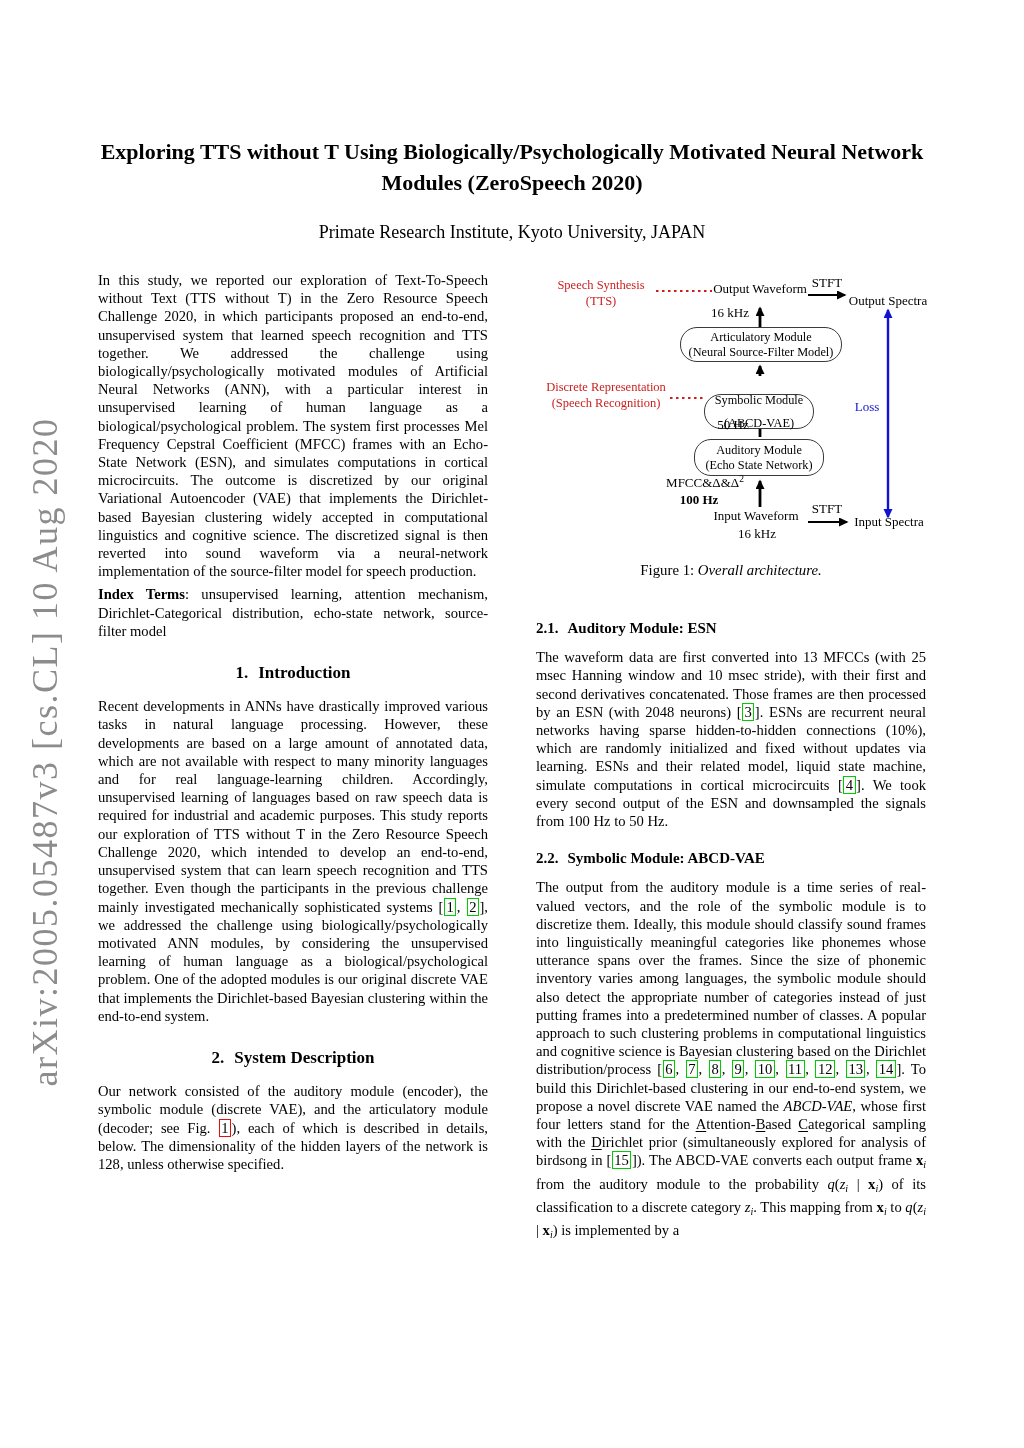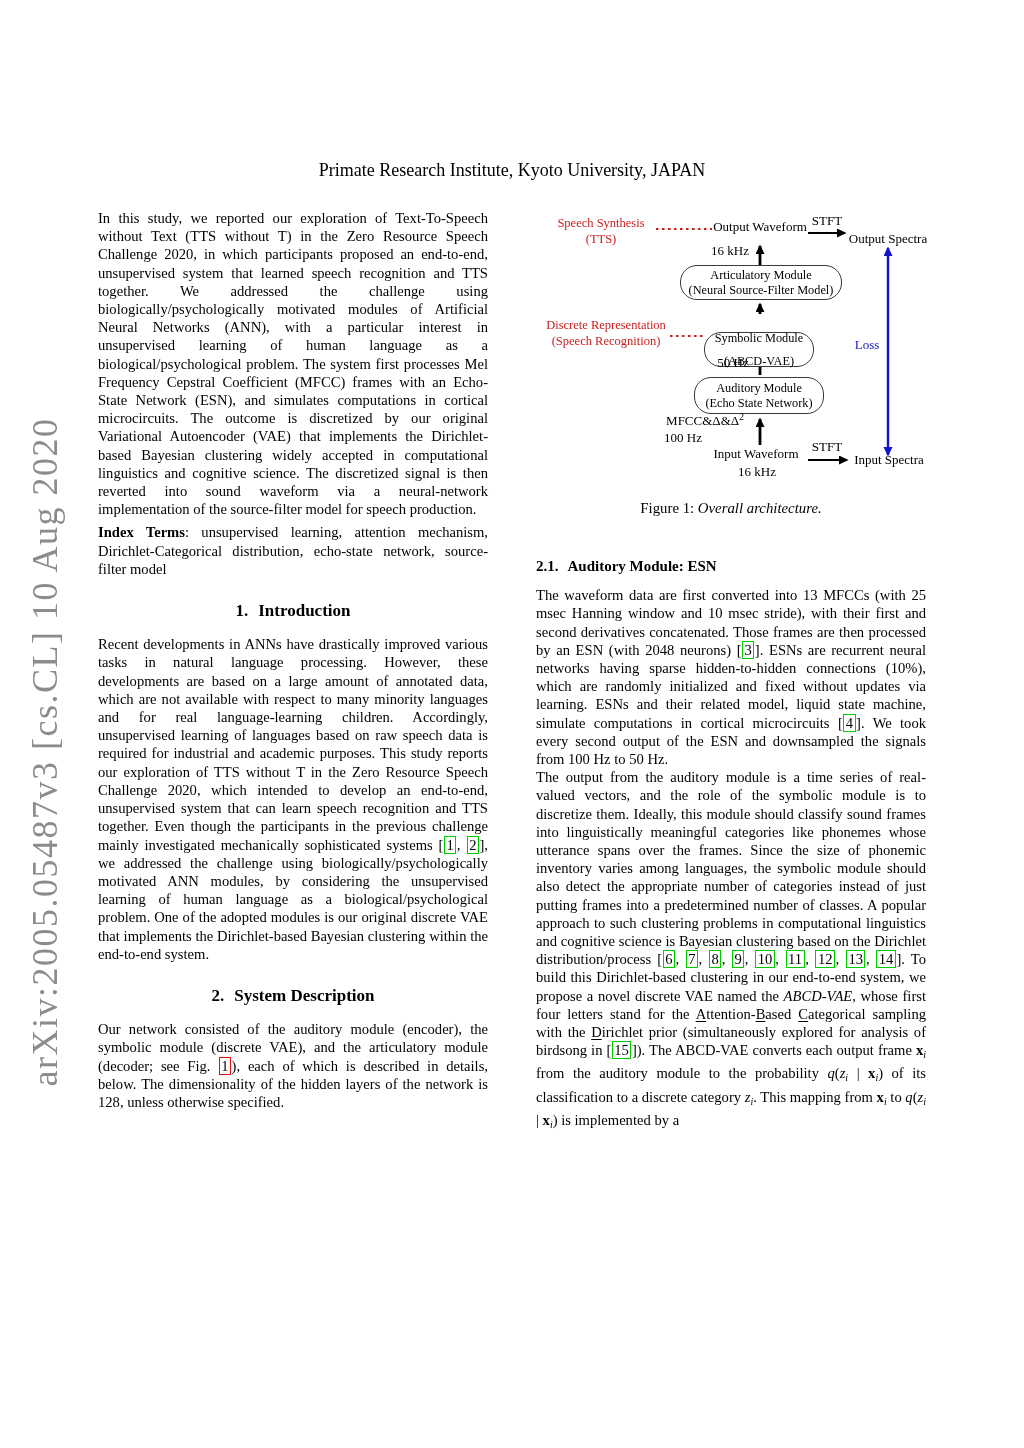--- a/index.html
+++ b/index.html
@@ -59,20 +59,21 @@
   .cap-italic{font-style:italic;}
 </style>
 </head>
 <body>
 
 <div class="page">
 
   <div class="watermark">arXiv:2005.05487v3 [cs.CL] 10 Aug 2020</div>
 
   <div class="header">
+    <div class="title">Exploring TTS without T Using Biologically/Psychologically Motivated Neural Network Modules (ZeroSpeech 2020)</div>
     <div class="affiliation">Primate Research Institute, Kyoto University, JAPAN</div>
   </div>
 
   <div class="columns">
 
     <div class="col">
       <p>In this study, we reported our exploration of Text-To-Speech without Text (TTS without T) in the Zero Resource Speech Challenge 2020, in which participants proposed an end-to-end, unsupervised system that learned speech recognition and TTS together. We addressed the challenge using biologically/psychologically motivated modules of Artificial Neural Networks (ANN), with a particular interest in unsupervised learning of human language as a biological/psychological problem. The system first processes Mel Frequency Cepstral Coefficient (MFCC) frames with an Echo-State Network (ESN), and simulates computations in cortical microcircuits. The outcome is discretized by our original Variational Autoencoder (VAE) that implements the Dirichlet-based Bayesian clustering widely accepted in computational linguistics and cognitive science. The discretized signal is then reverted into sound waveform via a neural-network implementation of the source-filter model for speech production.</p>
       <p class="index-terms"><span class="seg-b">Index Terms</span><span>: unsupervised learning, attention mechanism, Dirichlet-Categorical distribution, echo-state network, source-filter model</span></p>
 
       <h2 class="sec">
@@ -137,34 +138,37 @@
         </div>
 
         <div class="fig-label" style="left:176px;top:142px;width:42px;">50 Hz</div>
 
         <div class="module-box" style="left:158px;top:164px;width:128px;height:35px;align-items:center;">
           <span>Auditory Module</span>
           <span>(Echo State Network)</span>
         </div>
 
         <div class="fig-label" style="left:120px;top:200px;width:98px;"><span>MFCC&amp;Δ&amp;Δ</span><span class="seg-sup">2</span></div>
-        <div class="fig-label" style="left:104px;top:217px;width:86px;">100 Hz</div>
+        <div class="fig-label" style="left:120px;top:217px;width:86px;font-weight:bold;">100 Hz</div>
         <div class="fig-label" style="left:168px;top:233px;width:104px;">Input Waveform</div>
         <div class="fig-label" style="left:268px;top:226px;width:46px;">STFT</div>
         <div class="fig-label" style="left:314px;top:239px;width:78px;">Input Spectra</div>
         <div class="fig-label" style="left:190px;top:251px;width:62px;">16 kHz</div>
         <div class="fig-label blue" style="left:312px;top:124px;width:38px;">Loss</div>
 
         <div class="fig-caption">
           <span>Figure 1: </span><span class="cap-italic">Overall architecture.</span>
         </div>
       </div>
 
       <h3 class="subsec">
         <span class="subsec-num">2.1.</span><span>Auditory Module: ESN</span>
       </h3>
       <p><span>The waveform data are first converted into 13 MFCCs (with 25 msec Hanning window and 10 msec stride), with their first and second derivatives concatenated. Those frames are then processed by an ESN (with 2048 neurons) [</span><span class="seg-g">3</span><span>]. ESNs are recurrent neural networks having sparse hidden-to-hidden connections (10%), which are randomly initialized and fixed without updates via learning. ESNs and their related model, liquid state machine, simulate computations in cortical microcircuits [</span><span class="seg-g">4</span><span>]. We took every second output of the ESN and downsampled the signals from 100 Hz to 50 Hz.</span></p>
 
+      <h3 class="subsec">
+        <span class="subsec-num">2.2.</span><span>Symbolic Module: ABCD-VAE</span>
+      </h3>
       <p><span>The output from the auditory module is a time series of real-valued vectors, and the role of the symbolic module is to discretize them. Ideally, this module should classify sound frames into linguistically meaningful categories like phonemes whose utterance spans over the frames. Since the size of phonemic inventory varies among languages, the symbolic module should also detect the appropriate number of categories instead of just putting frames into a predetermined number of classes. A popular approach to such clustering problems in computational linguistics and cognitive science is Bayesian clustering based on the Dirichlet distribution/process [</span><span class="seg-g">6</span><span>, </span><span class="seg-g">7</span><span>, </span><span class="seg-g">8</span><span>, </span><span class="seg-g">9</span><span>, </span><span class="seg-g">10</span><span>, </span><span class="seg-g">11</span><span>, </span><span class="seg-g">12</span><span>, </span><span class="seg-g">13</span><span>, </span><span class="seg-g">14</span><span>]. To build this Dirichlet-based clustering in our end-to-end system, we propose a novel discrete VAE named the </span><span class="seg-i">ABCD-VAE</span><span>, whose first four letters stand for the </span><span class="seg-u">A</span><span>ttention-</span><span class="seg-u">B</span><span>ased </span><span class="seg-u">C</span><span>ategorical sampling with the </span><span class="seg-u">D</span><span>irichlet prior (simultaneously explored for analysis of birdsong in [</span><span class="seg-g">15</span><span>]). The ABCD-VAE converts each output frame </span><span class="seg-mb">x</span><span class="seg-ms">i</span><span> from the auditory module to the probability </span><span class="seg-m">q</span><span>(</span><span class="seg-m">z</span><span class="seg-ms">i</span><span> | </span><span class="seg-mb">x</span><span class="seg-ms">i</span><span>) of its classification to a discrete category </span><span class="seg-m">z</span><span class="seg-ms">i</span><span>. This mapping from </span><span class="seg-mb">x</span><span class="seg-ms">i</span><span> to </span><span class="seg-m">q</span><span>(</span><span class="seg-m">z</span><span class="seg-ms">i</span><span> | </span><span class="seg-mb">x</span><span class="seg-ms">i</span><span>) is implemented by a</span></p>
 
     </div>
   </div>
 </div>
 
 </body></html>

